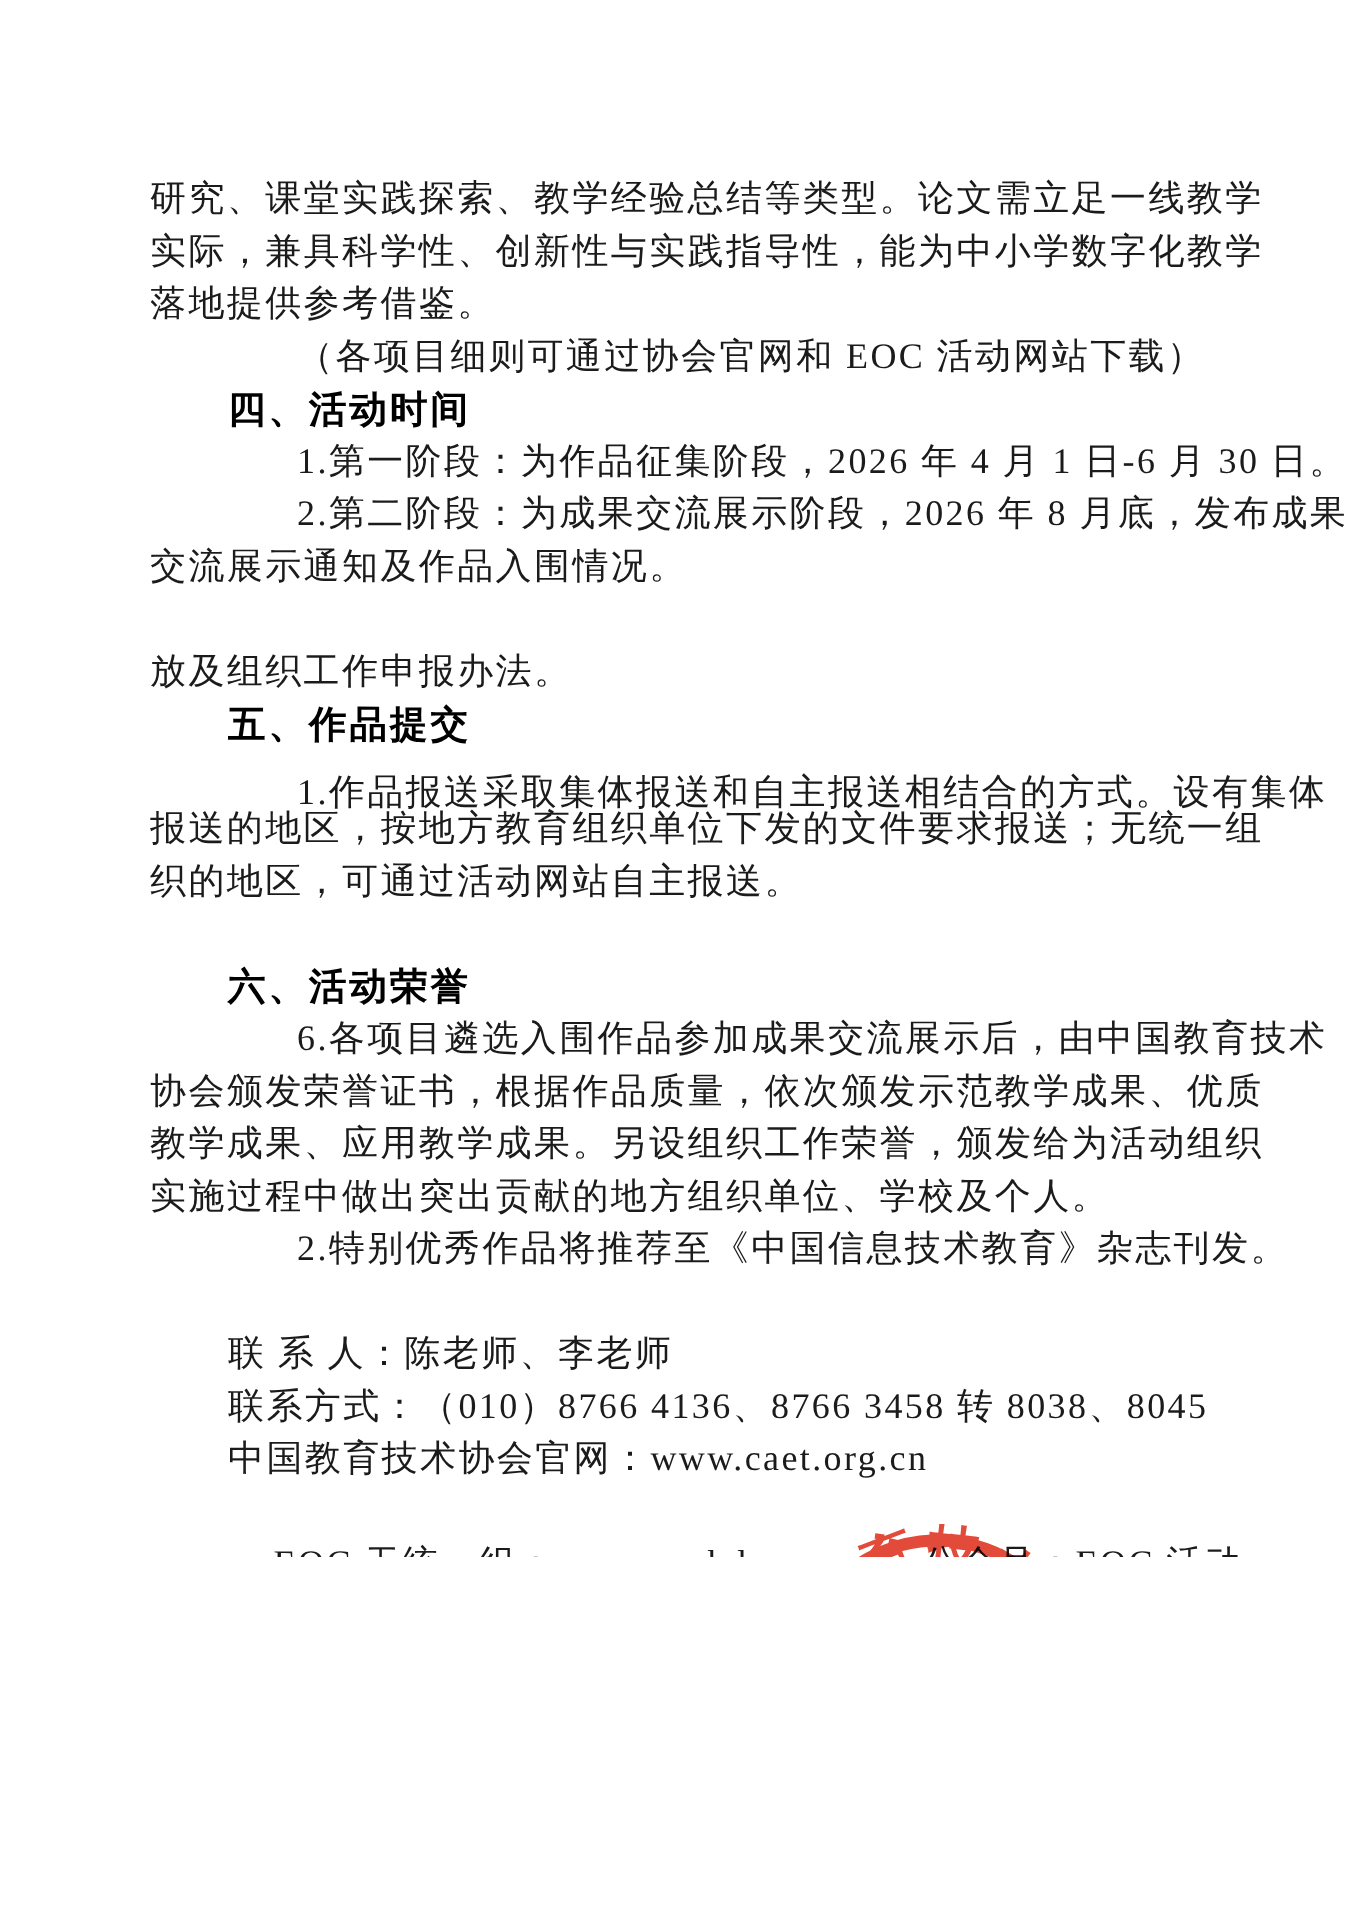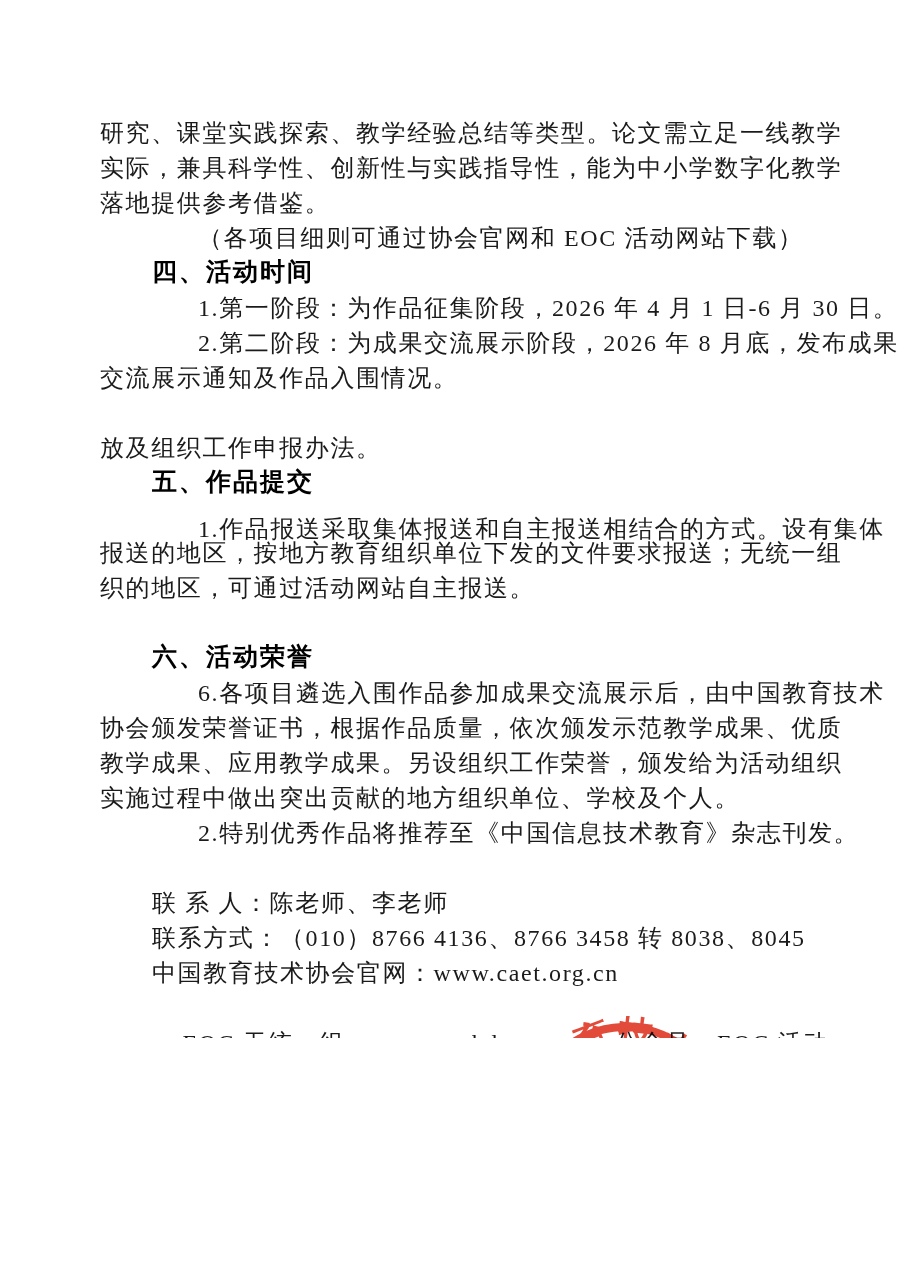--- a/index.html
+++ b/index.html
@@ -8,21 +8,21 @@
     font-family:"Liberation Serif","DejaVu Serif",serif;color:#1b1b1b;
   }
   .line{
     position:absolute;white-space:pre;height:35px;line-height:35px;
     font-size:24px;letter-spacing:1.6px;color:#1b1b1b;
     font-family:"Liberation Serif","DejaVu Serif",serif;
   }
   .cont{left:100px;}
   .indent{left:152px;margin-left:46px;}
   .heading{
-    left:152px;font-family:Liberation Mono, monospace;
+    left:152px;font-family:Liberation Sans, sans-serif;
     font-weight:700;letter-spacing:2px;color:#000000;font-size:25px;
   }
   .contact{left:152px;}
   .gap-right{margin-left:62px;}
   .sig{position:absolute;white-space:pre;font-size:23px;letter-spacing:1px;line-height:30px;color:#161616;}
   .footer{
     position:absolute;left:0;top:1186px;width:900px;text-align:center;
     font-size:15px;letter-spacing:2px;color:#222222;
   }
   .seal{

